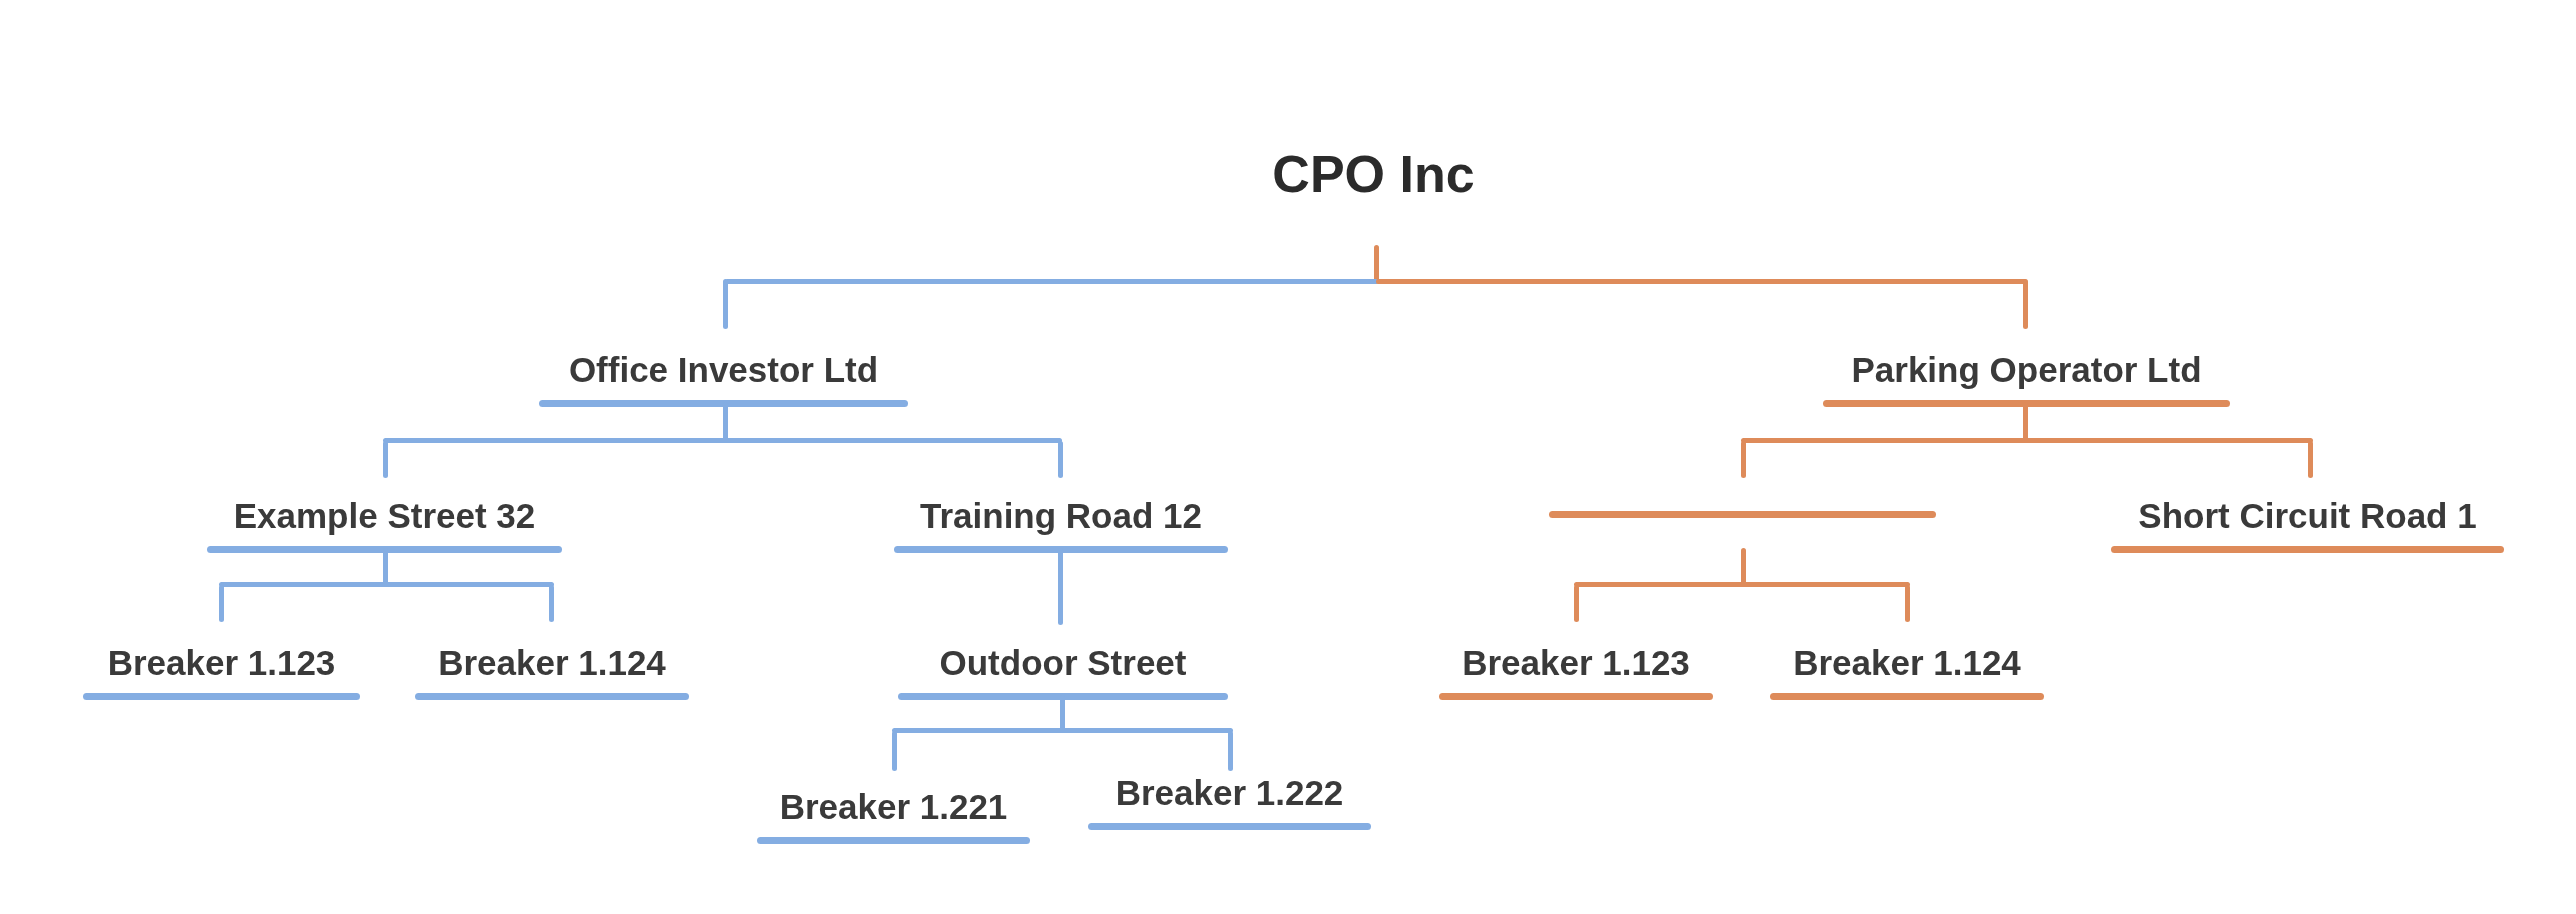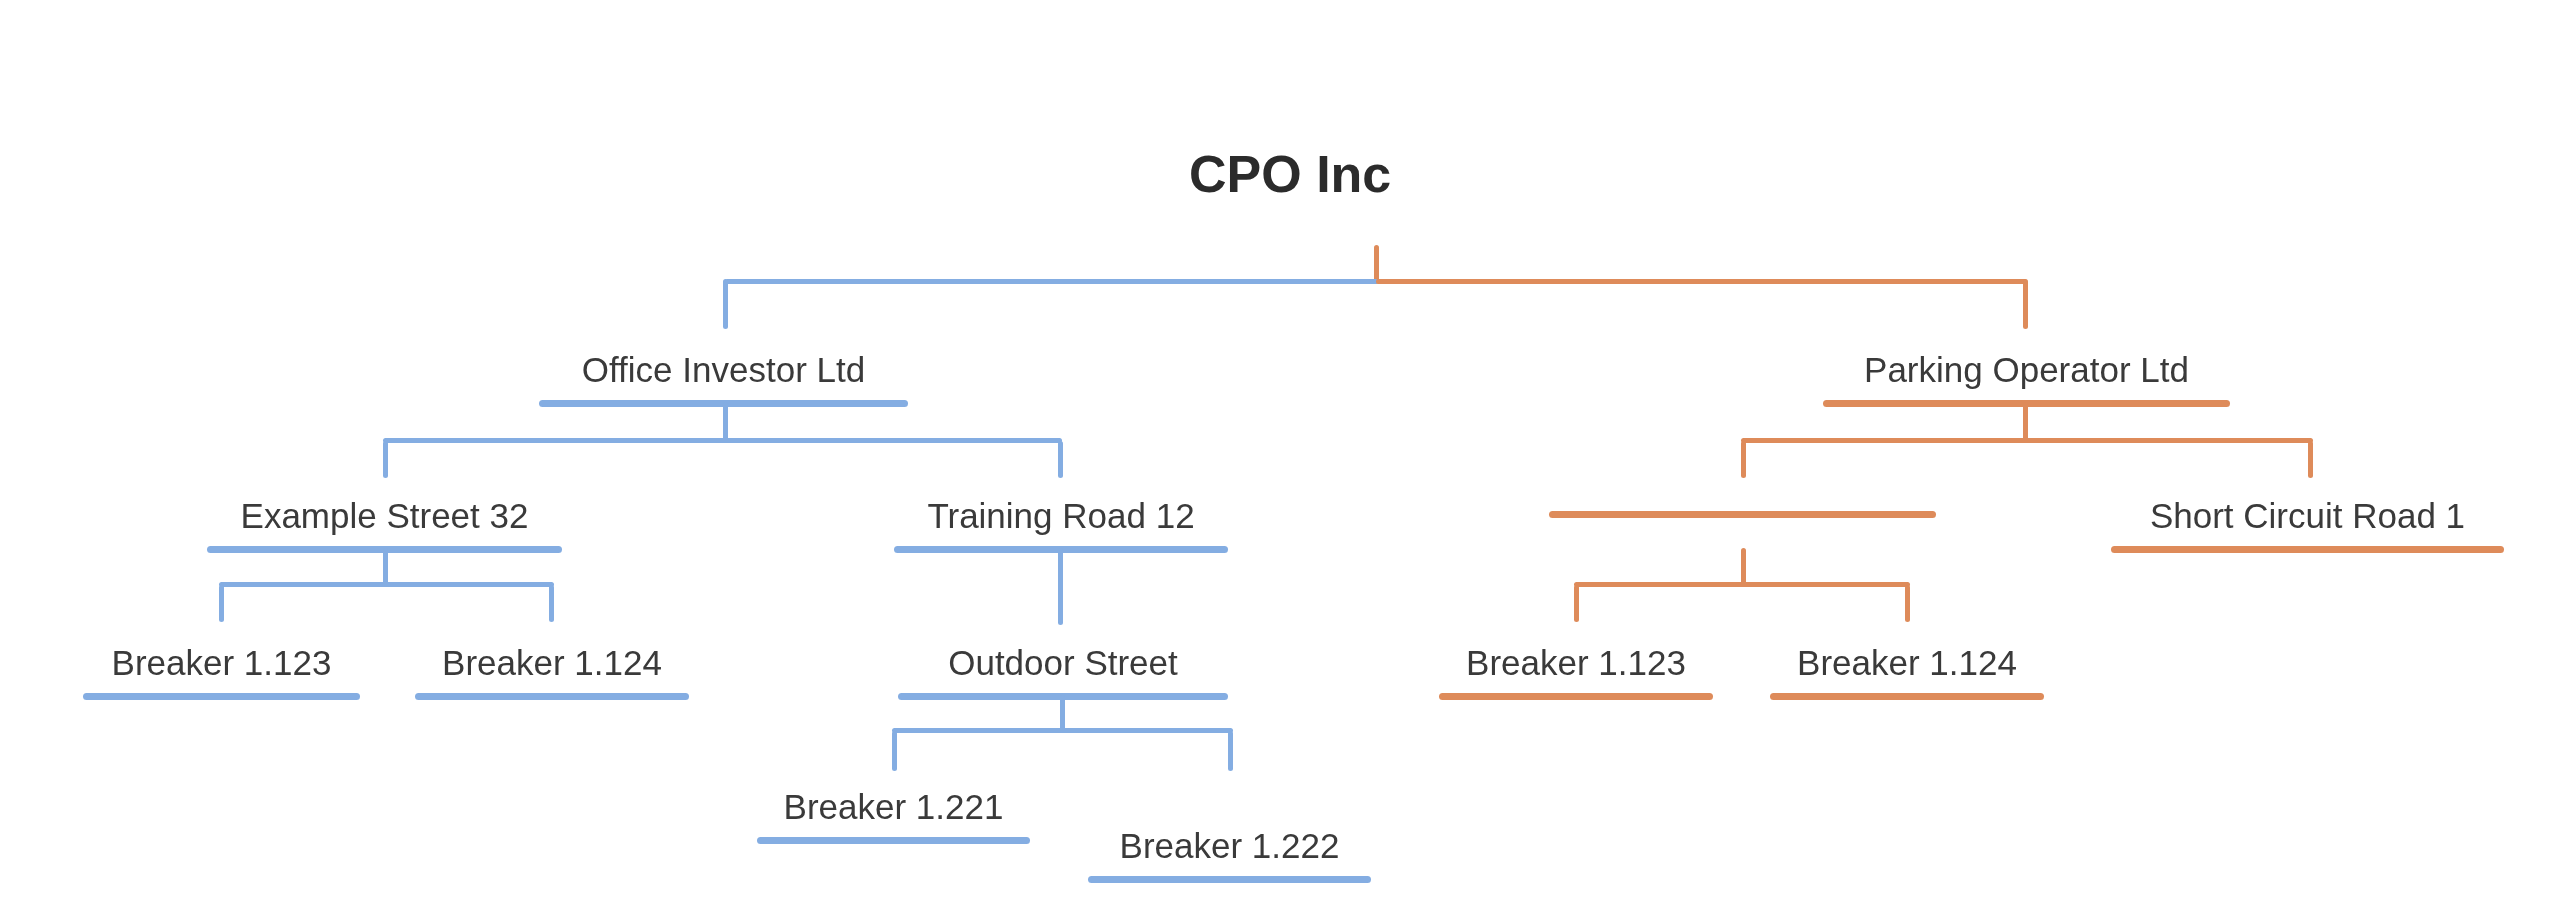--- a/index.html
+++ b/index.html
@@ -14,30 +14,31 @@
     font-family: "Liberation Sans", "DejaVu Sans", sans-serif;
   }
   #canvas {
     position: relative;
     width: 2576px;
     height: 915px;
     background: #ffffff;
   }
   .root-title {
     position: absolute;
-    text-align: left;
+    text-align: center;
     font-size: 52px;
     line-height: 52px;
     font-weight: 700;
     color: var(--text-title);
     white-space: nowrap;
     cursor: default;
   }
   .node {
     position: absolute;
+    font-weight: bold;
   }
   .node .label {
     display: block;
     text-align: center;
     font-size: 35px;
     line-height: 35px;
     color: var(--text-node);
     white-space: nowrap;
     cursor: default;
   }
@@ -115,21 +116,21 @@
   <div class="line v blue" style="left:1060px; top:695px; height:37px;"></div>
   <div class="line h blue" style="left:892px; top:728px; width:341px;"></div>
   <div class="line v blue" style="left:892px; top:731px; height:40px;"></div>
   <div class="line v blue" style="left:1228px; top:731px; height:40px;"></div>
 
   <div class="node blue" style="left:757px; top:789px; width:273px;">
     <span class="label">Breaker 1.221</span>
     <div class="underline"></div>
   </div>
 
-  <div class="node blue" style="left:1088px; top:828px; width:283px;">
+  <div class="node blue" style="left:1088px; top:775px; width:283px;">
     <span class="label">Breaker 1.222</span>
     <div class="underline"></div>
   </div>
 
   <div class="node orange" style="left:1823px; top:352px; width:407px;">
     <span class="label">Parking Operator Ltd</span>
     <div class="underline"></div>
   </div>
 
   <div class="line v orange" style="left:2023px; top:402px; height:39px;"></div>

